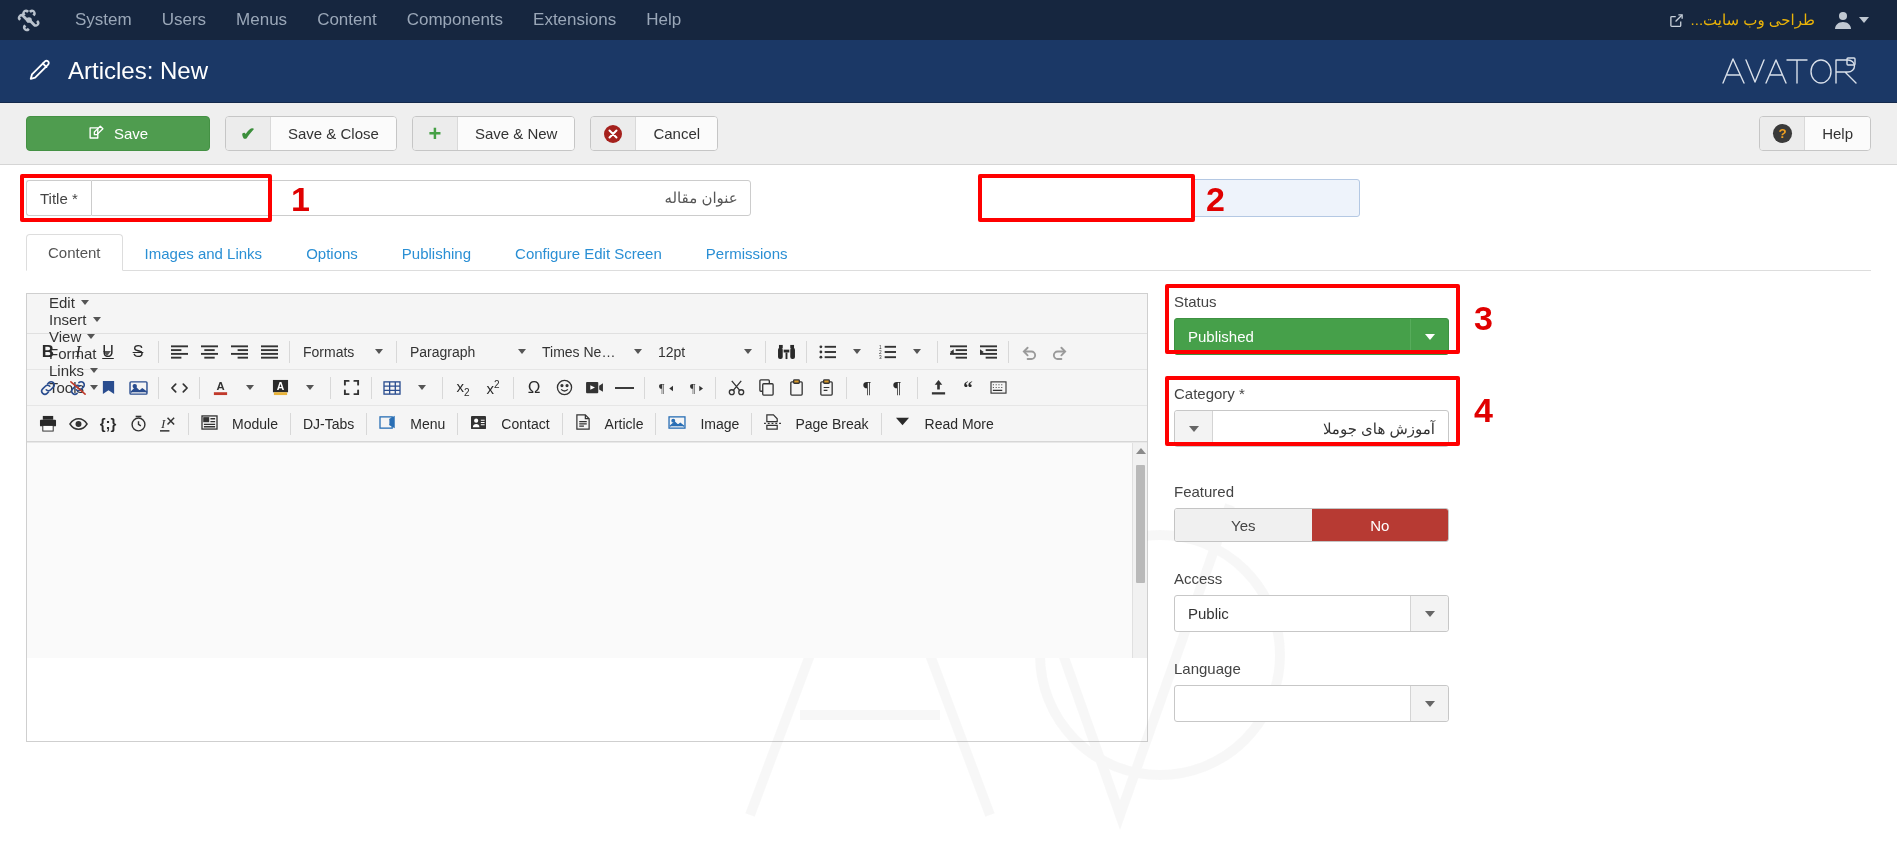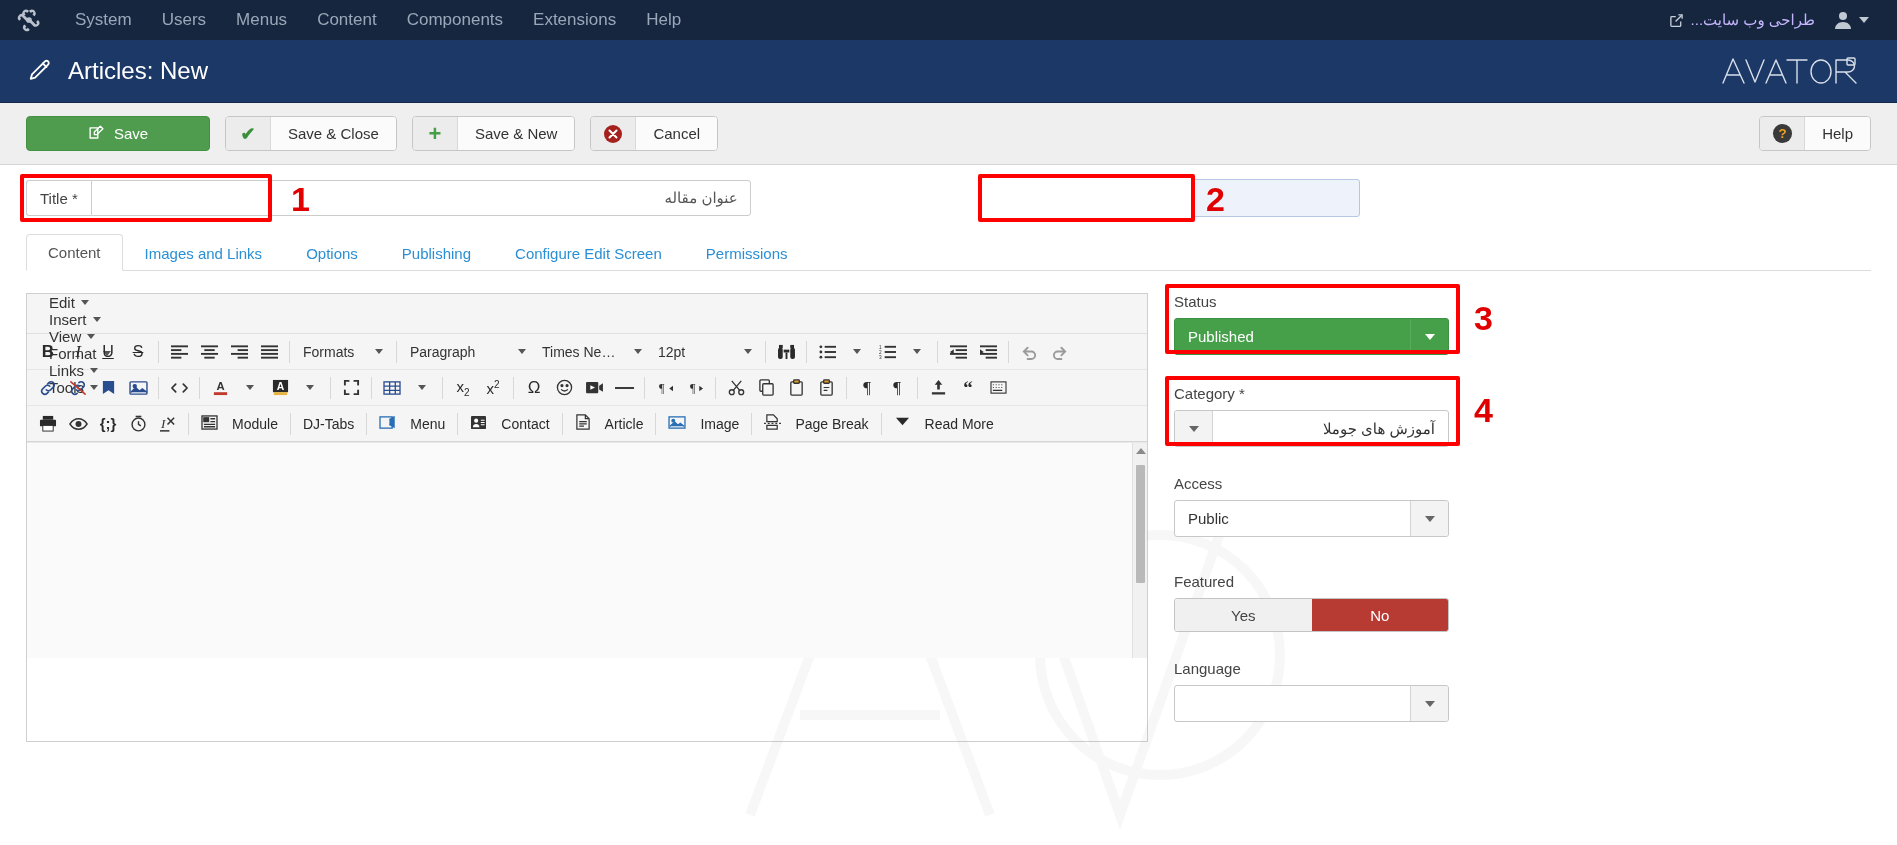--- a/index.html
+++ b/index.html
@@ -19,21 +19,21 @@
   }
   .joomla-logo { width:30px; height:30px; display:flex; align-items:center; justify-content:center; margin-right:16px; }
   .joomla-logo svg { display:block; }
   .topnav-menu { display:flex; align-items:center; height:32px; }
   .topnav-menu a {
     color:#9aa7b8; font-size:17px; text-decoration:none;
     padding:0 15px; line-height:40px; white-space:nowrap;
   }
   .topnav-right { margin-left:auto; display:flex; align-items:center; gap:0; }
   .site-name {
-    color:#c4b5fd; font-size:15px; direction:rtl; padding:0 10px;
+    color:#eab308; font-size:15px; direction:rtl; padding:0 10px;
     display:flex; align-items:center; gap:7px;
   }
   .ext-icon { width:15px; height:15px; display:inline-block; }
   .user-box { display:flex; align-items:center; gap:8px; padding:0 14px 0 10px; }
   .avatar-icon { width:16px; height:18px; display:block; }
   .caret-down {
     width:0;height:0;border-left:5px solid transparent;border-right:5px solid transparent;
     border-top:6px solid #c0c8d2;
   }
 
@@ -816,38 +816,38 @@
         <div class="sb-select rtl">
           <span>آموزش های جوملا</span>
           <span class="arrowbox">
               <span class="arrow-gray"></span>
             </span>
         </div>
         <div class="annot-box" style="left:-9px; top:-9px; width:295px; height:70px;"></div>
         <span class="annot-num" style="left:300px; top:8px;">4</span>
       </div>
 
+      <div class="sb-field" style="margin-top:36px;">
+        <span class="sb-label">Featured</span>
+        <div class="toggle">
+          <div class="off">Yes</div>
+          <div class="on-no">No</div>
+        </div>
+      </div>
+
       <div class="sb-field" style="margin-top:28px;">
         <span class="sb-label">Access</span>
         <div class="sb-select">
           <span>Public</span>
           <span class="arrowbox">
               <span class="arrow-gray"></span>
             </span>
         </div>
       </div>
 
-      <div class="sb-field" style="margin-top:36px;">
-        <span class="sb-label">Featured</span>
-        <div class="toggle">
-          <div class="off">Yes</div>
-          <div class="on-no">No</div>
-        </div>
-      </div>
-
       <div class="sb-field" style="margin-top:28px;">
         <span class="sb-label">Language</span>
         <div class="sb-select">
           <span></span>
           <span class="arrowbox">
               <span class="arrow-gray"></span>
             </span>
         </div>
       </div>
 

